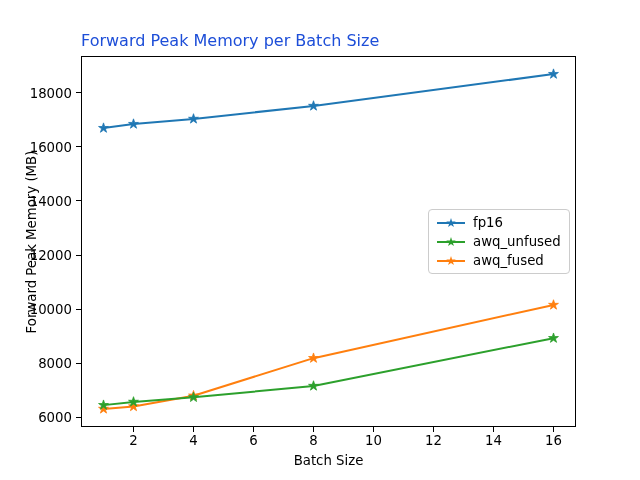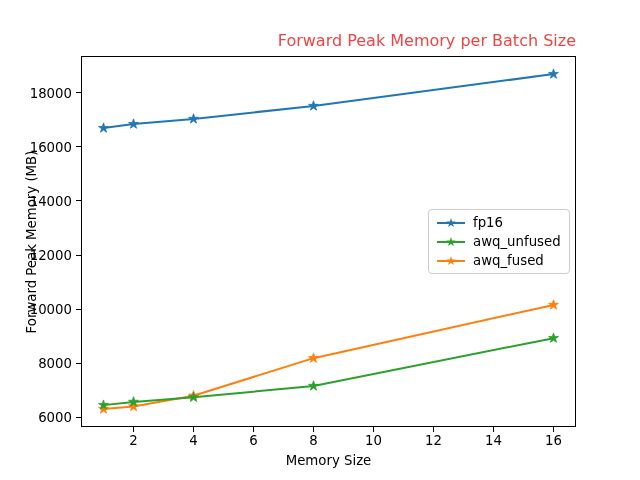--- a/index.html
+++ b/index.html
@@ -19,23 +19,23 @@
   .figure svg {
     position: absolute;
     left: 0;
     top: 0;
   }
   .chart-title {
     position: absolute;
     left: 81px;
     top: 31px;
     width: 495px;
-    text-align: right;
+    text-align: left;
     font-size: 16px;
-    color: #ef4444;
+    color: #1d4ed8;
     white-space: nowrap;
   }
   .xlabel {
     position: absolute;
     left: 81px;
     top: 453px;
     width: 495px;
     text-align: center;
     font-size: 13.3px;
     color: #000000;
@@ -126,21 +126,21 @@
       <path d="M313.50,352.95L314.67,356.54L318.45,356.54L315.39,358.76L316.56,362.35L313.50,360.13L310.44,362.35L311.61,358.76L308.55,356.54L312.33,356.54Z" fill="#ff7f0e" stroke="#ff7f0e" stroke-width="0.8" stroke-linejoin="round"></path>
       <path d="M553.50,299.75L554.67,303.35L558.45,303.35L555.39,305.57L556.56,309.16L553.50,306.94L550.44,309.16L551.61,305.57L548.55,303.35L552.33,303.35Z" fill="#ff7f0e" stroke="#ff7f0e" stroke-width="0.8" stroke-linejoin="round"></path>
       <polyline points="103.50,405.13 133.50,401.89 193.50,397.30 313.50,385.96 553.50,338.17" fill="none" stroke="#2ca02c" stroke-width="2" stroke-linejoin="round"></polyline>
       <path d="M103.50,399.93L104.67,403.52L108.45,403.52L105.39,405.74L106.56,409.34L103.50,407.12L100.44,409.34L101.61,405.74L98.55,403.52L102.33,403.52Z" fill="#2ca02c" stroke="#2ca02c" stroke-width="0.8" stroke-linejoin="round"></path>
       <path d="M133.50,396.69L134.67,400.28L138.45,400.28L135.39,402.50L136.56,406.10L133.50,403.88L130.44,406.10L131.61,402.50L128.55,400.28L132.33,400.28Z" fill="#2ca02c" stroke="#2ca02c" stroke-width="0.8" stroke-linejoin="round"></path>
       <path d="M193.50,392.10L194.67,395.69L198.45,395.69L195.39,397.91L196.56,401.51L193.50,399.28L190.44,401.51L191.61,397.91L188.55,395.69L192.33,395.69Z" fill="#2ca02c" stroke="#2ca02c" stroke-width="0.8" stroke-linejoin="round"></path>
       <path d="M313.50,380.76L314.67,384.35L318.45,384.35L315.39,386.57L316.56,390.16L313.50,387.94L310.44,390.16L311.61,386.57L308.55,384.35L312.33,384.35Z" fill="#2ca02c" stroke="#2ca02c" stroke-width="0.8" stroke-linejoin="round"></path>
       <path d="M553.50,332.97L554.67,336.56L558.45,336.56L555.39,338.78L556.56,342.37L553.50,340.15L550.44,342.37L551.61,338.78L548.55,336.56L552.33,336.56Z" fill="#2ca02c" stroke="#2ca02c" stroke-width="0.8" stroke-linejoin="round"></path>
     </svg>
   <div class="chart-title">Forward Peak Memory per Batch Size</div>
-  <div class="xlabel">Memory Size</div>
+  <div class="xlabel">Batch Size</div>
   <div class="ylabel">Forward Peak Memory (MB)</div>
   <div class="legend" id="legend">
       <div class="legend-item">
         <svg width="30" height="14">
           <line x1="1" y1="7" x2="29" y2="7" stroke="#1f77b4" stroke-width="2"></line>
           <path d="M15.00,2.00L16.12,5.45L19.76,5.45L16.82,7.59L17.94,11.05L15.00,8.91L12.06,11.05L13.18,7.59L10.24,5.45L13.88,5.45Z" fill="#1f77b4"></path>
         </svg>
         <span>fp16</span>
       </div>
       <div class="legend-item">

